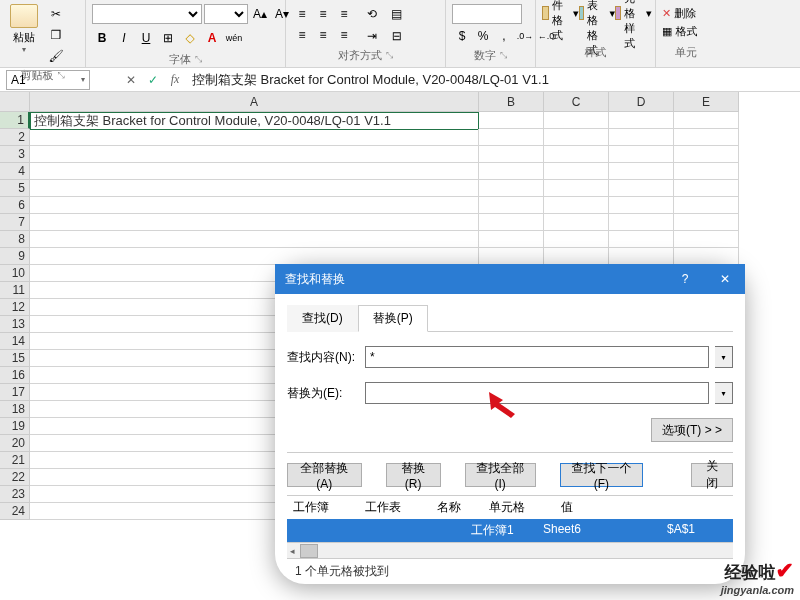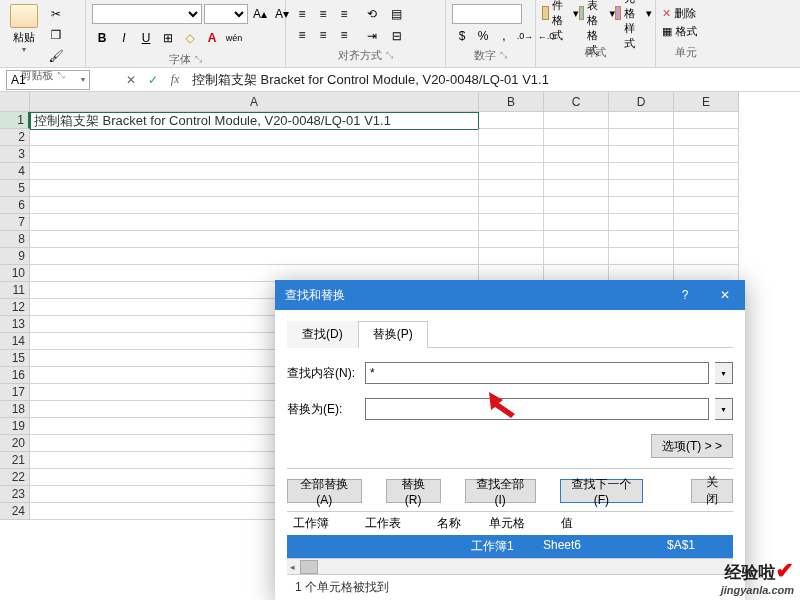--- a/index.html
+++ b/index.html
@@ -41,21 +41,21 @@
 .row-h { height: 17px; background: #e6e6e6; border-right: 1px solid #ccc; border-bottom: 1px solid #ccc; display: flex; align-items: center; justify-content: flex-end; padding-right: 4px; font-size: 12px; color: #333; }
 .row-h.active { background: #d5e5d5; border-right: 2px solid #217346; }
 .cells { position: absolute; left: 30px; top: 20px; right: 0; }
 .row { display: flex; height: 17px; }
 .cell { border-right: 1px solid #d4d4d4; border-bottom: 1px solid #d4d4d4; padding: 0 3px; font-size: 13px; color: #333; overflow: hidden; white-space: nowrap; display: flex; align-items: center; }
 .cell.a { width: 449px; }
 .cell.n { width: 65px; }
 .cell.a1 { border: 1.5px solid #217346; height: 18px; }
 
 
-.dialog { position: absolute; left: 275px; top: 280px; width: 470px; background: #fff; box-shadow: 0 4px 24px rgba(0,0,0,0.35); }
+.dialog { position: absolute; left: 275px; top: 264px; width: 470px; background: #fff; box-shadow: 0 4px 24px rgba(0,0,0,0.35); border-radius: 30px; }
 .dlg-title { background: #2b7cd3; color: #fff; height: 30px; display: flex; align-items: center; padding: 0 10px; font-size: 12px; justify-content: space-between; }
 .dlg-title-right { display: flex; gap: 8px; }
 .dlg-x { width: 40px; height: 30px; display: flex; align-items: center; justify-content: center; cursor: pointer; margin-right: -10px; }
 .dlg-q { width: 24px; display: flex; align-items: center; justify-content: center; cursor: pointer; }
 .dlg-body { padding: 10px 12px 0; }
 .tabs { display: flex; border-bottom: 1px solid #ccc; }
 .tab { padding: 4px 14px; font-size: 12px; border: 1px solid transparent; border-bottom: none; cursor: pointer; position: relative; top: 1px; background: #f5f5f5; }
 .tab.active { background: #fff; border-color: #ccc; border-bottom: 1px solid #fff; }
 .form-row { display: flex; align-items: center; margin-top: 14px; gap: 6px; }
 .form-label { width: 72px; font-size: 12px; text-align: left; }

